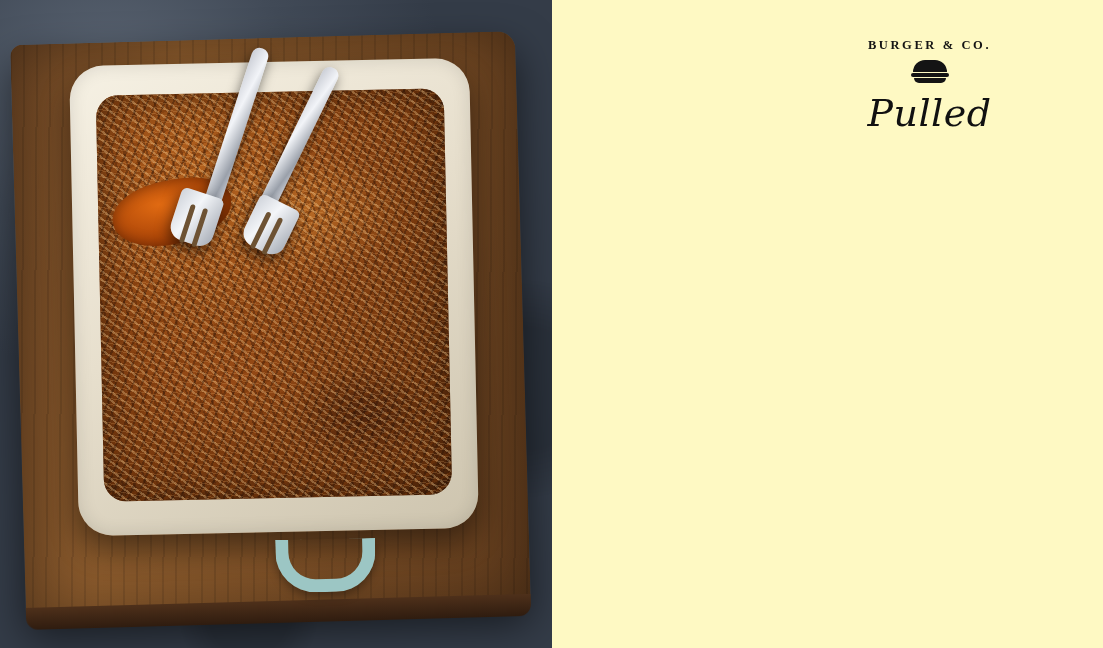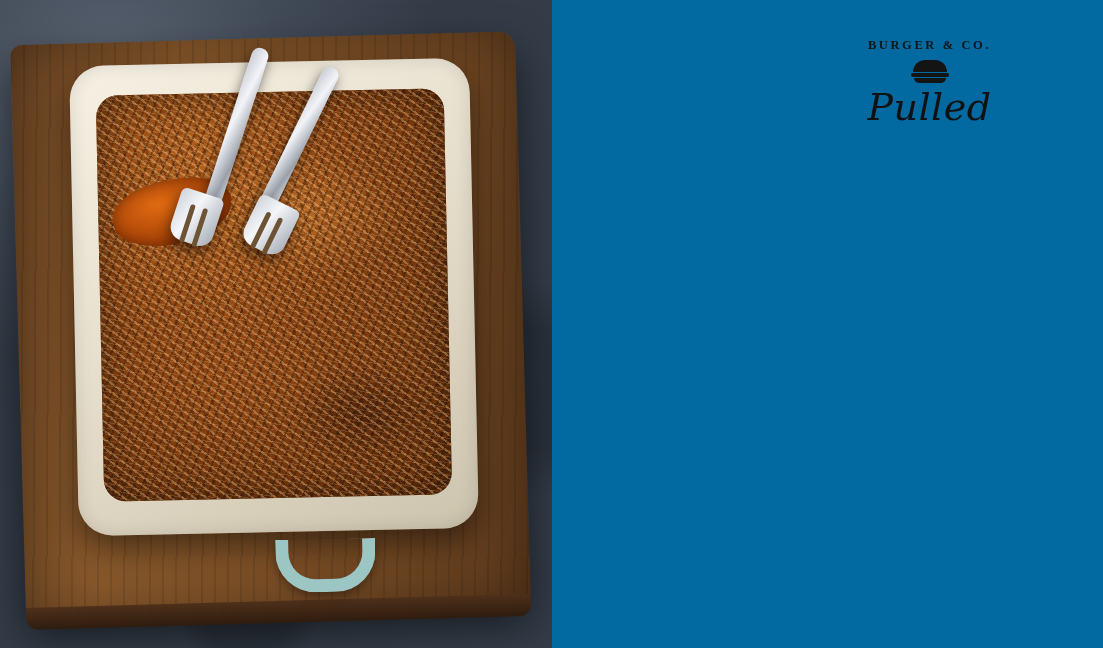--- a/index.html
+++ b/index.html
@@ -163,21 +163,21 @@
   .fork-head::before { left: 13px; }
   .fork-head::after { left: 26px; }
   .fork-head.a { left: 174px; top: 192px; transform: rotate(18deg); }
   .fork-head.b { left: 248px; top: 200px; transform: rotate(26deg); }
 
   
   .content {
     position: relative;
     width: 551px;
     height: 648px;
-    background: #0369a1;
+    background: #fef9c3;
   }
 
   
   .title-block {
     position: absolute;
     left: 215px;
     top: 38px;
     width: 325px;
     text-align: center;
   }
@@ -212,21 +212,21 @@
     width: 32px; height: 5px;
     background: #141414;
     border-radius: 0 0 10px 10px;
   }
   .script-title {
     font-family: "DejaVu Serif", serif;
     font-style: italic;
     font-size: 38px;
     font-weight: 400;
     color: #111;
-    margin-top: 3px;
+    margin-top: 9px;
     letter-spacing: .5px;
   }
   .main-title {
     font-family: "Liberation Sans", sans-serif;
     font-weight: 700;
     font-size: 54px;
     letter-spacing: 1px;
     line-height: .95;
     margin-top: -2px;
     color: #0d0d0d;

